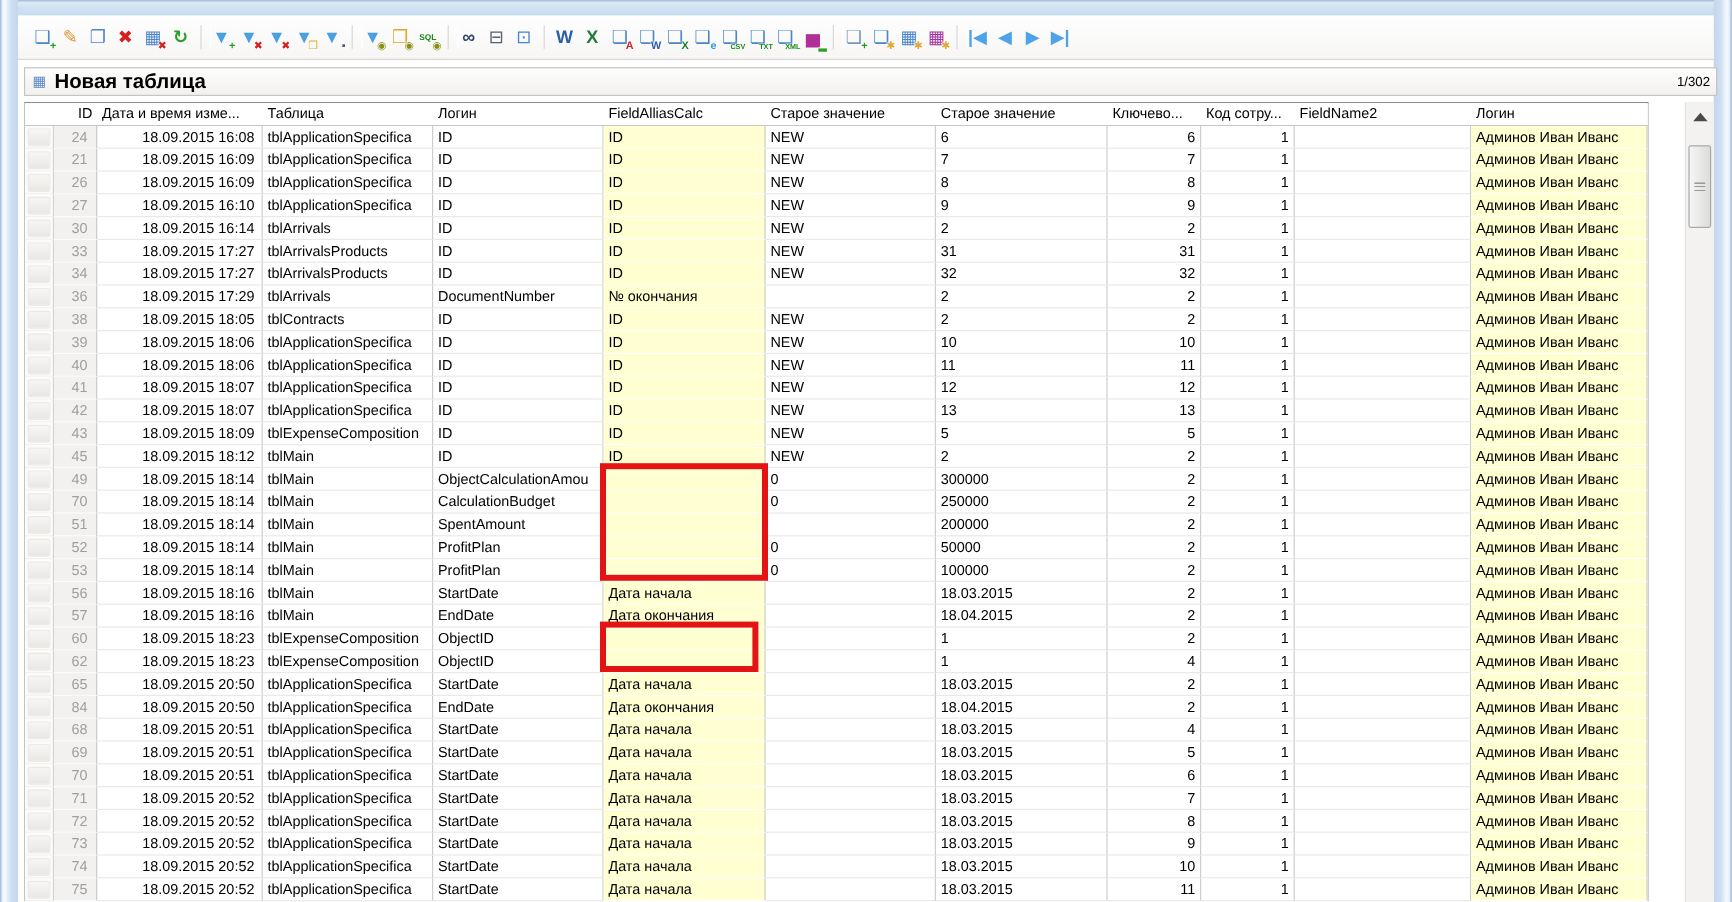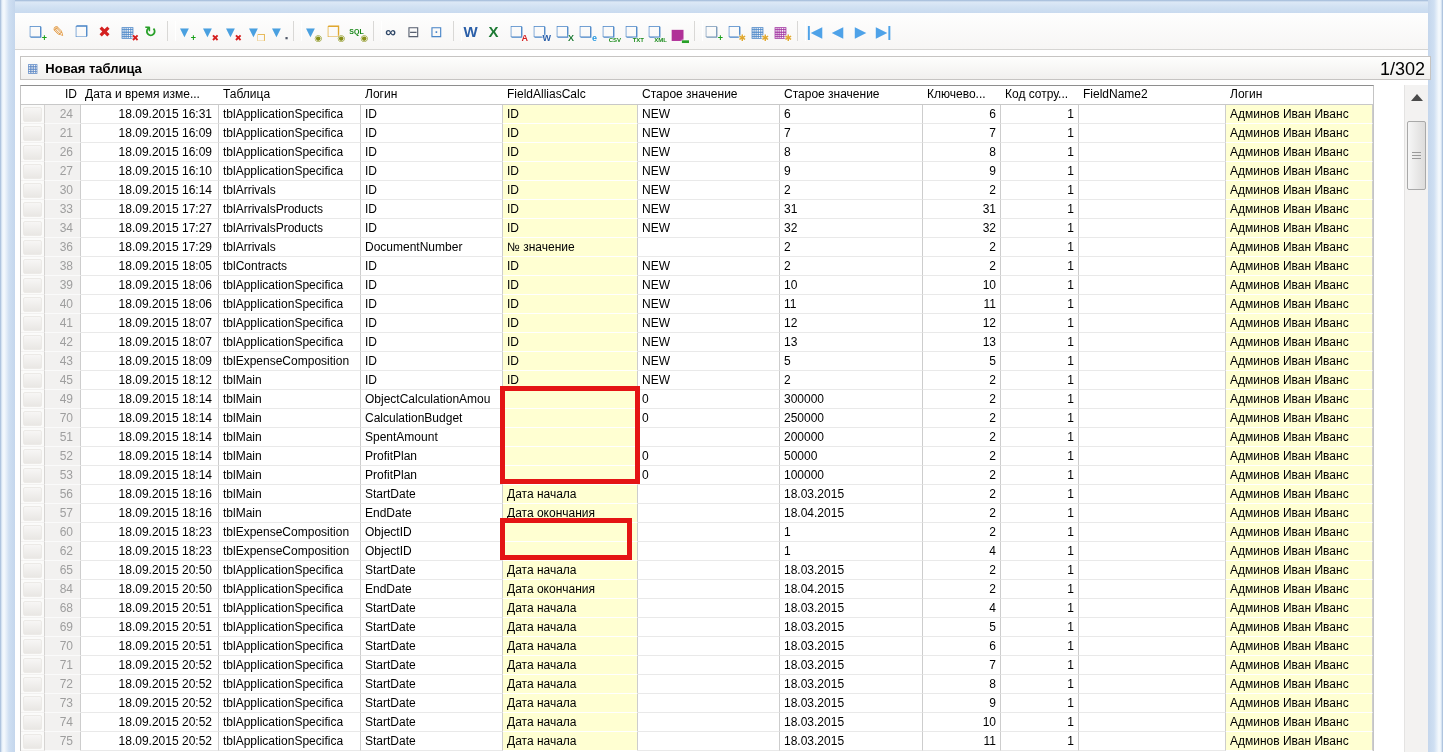--- a/index.html
+++ b/index.html
@@ -36,23 +36,23 @@
   .ticon .badge.small{font-size:6px;right:-1px;}
   .tsep{width:9px;height:20px;margin:0 1px;box-sizing:border-box;
     border-left:1px solid #d9d8d6;border-right:1px solid #ffffff;transform:translateX(4px);}
 
   
   #caption{position:absolute;left:20px;top:56px;width:1411px;height:24px;box-sizing:border-box;
     background:linear-gradient(#fefefd,#f1f0ee);
     border:1px solid #c6c4c2;
     display:flex;align-items:center;padding:0 6px;}
   #caption .cap-icon{color:#5b87c5;font-size:12px;margin-right:7px;}
-  #caption .cap-title{font-weight:bold;font-size:13px;color:#000;}
+  #caption .cap-title{font-weight:bold;font-size:17px;color:#000;}
   #counter{position:absolute;right:5px;top:0;height:24px;display:flex;align-items:center;
-    font-size:18px;color:#000;}
+    font-size:11px;color:#000;}
 
   
   #grid{position:absolute;left:20px;top:85px;width:1352px;
     border-top:1px solid #8e8e8e;border-left:1px solid #c4c4c4;border-right:1px solid #c4c4c4;
     background:#fff;font-size:12px;}
   .grid-row{display:grid;height:19px;
     grid-template-columns:24px 36px 138px 142px 142px 135px 142px 143px 78px 78px 147px 147px;}
   .grid-row.header{border-bottom:1px solid #c8c8c8;height:18px;}
   .hcell{white-space:nowrap;overflow:hidden;padding:1px 4px 0 4px;color:#000;background:#fff;}
   .cell{white-space:nowrap;overflow:hidden;padding:0 4px;line-height:18px;color:#000;
@@ -248,21 +248,21 @@
         <div class="hcell">Ключево...</div>
         <div class="hcell">Код сотру...</div>
         <div class="hcell">FieldName2</div>
         <div class="hcell">Логин</div>
       </div>
       <div class="grid-row">
         <div class="cell c-sel">
           <div class="selbtn"></div>
         </div>
         <div class="cell c-id a-r">24</div>
-        <div class="cell c-dt a-r">18.09.2015 16:31</div>
+        <div class="cell c-dt a-r">18.09.2015 16:08</div>
         <div class="cell c-tbl">tblApplicationSpecifica</div>
         <div class="cell c-fld">ID</div>
         <div class="cell c-alias yellow">ID</div>
         <div class="cell c-old">NEW</div>
         <div class="cell c-nv">6</div>
         <div class="cell c-key a-r">6</div>
         <div class="cell c-code a-r">1</div>
         <div class="cell c-fn2"></div>
         <div class="cell c-login yellow">Админов Иван Иванс</div>
       </div>
@@ -363,21 +363,21 @@
         <div class="cell c-login yellow">Админов Иван Иванс</div>
       </div>
       <div class="grid-row">
         <div class="cell c-sel">
           <div class="selbtn"></div>
         </div>
         <div class="cell c-id a-r">36</div>
         <div class="cell c-dt a-r">18.09.2015 17:29</div>
         <div class="cell c-tbl">tblArrivals</div>
         <div class="cell c-fld">DocumentNumber</div>
-        <div class="cell c-alias yellow">№ значение</div>
+        <div class="cell c-alias yellow">№ окончания</div>
         <div class="cell c-old"></div>
         <div class="cell c-nv">2</div>
         <div class="cell c-key a-r">2</div>
         <div class="cell c-code a-r">1</div>
         <div class="cell c-fn2"></div>
         <div class="cell c-login yellow">Админов Иван Иванс</div>
       </div>
       <div class="grid-row">
         <div class="cell c-sel">
           <div class="selbtn"></div>

